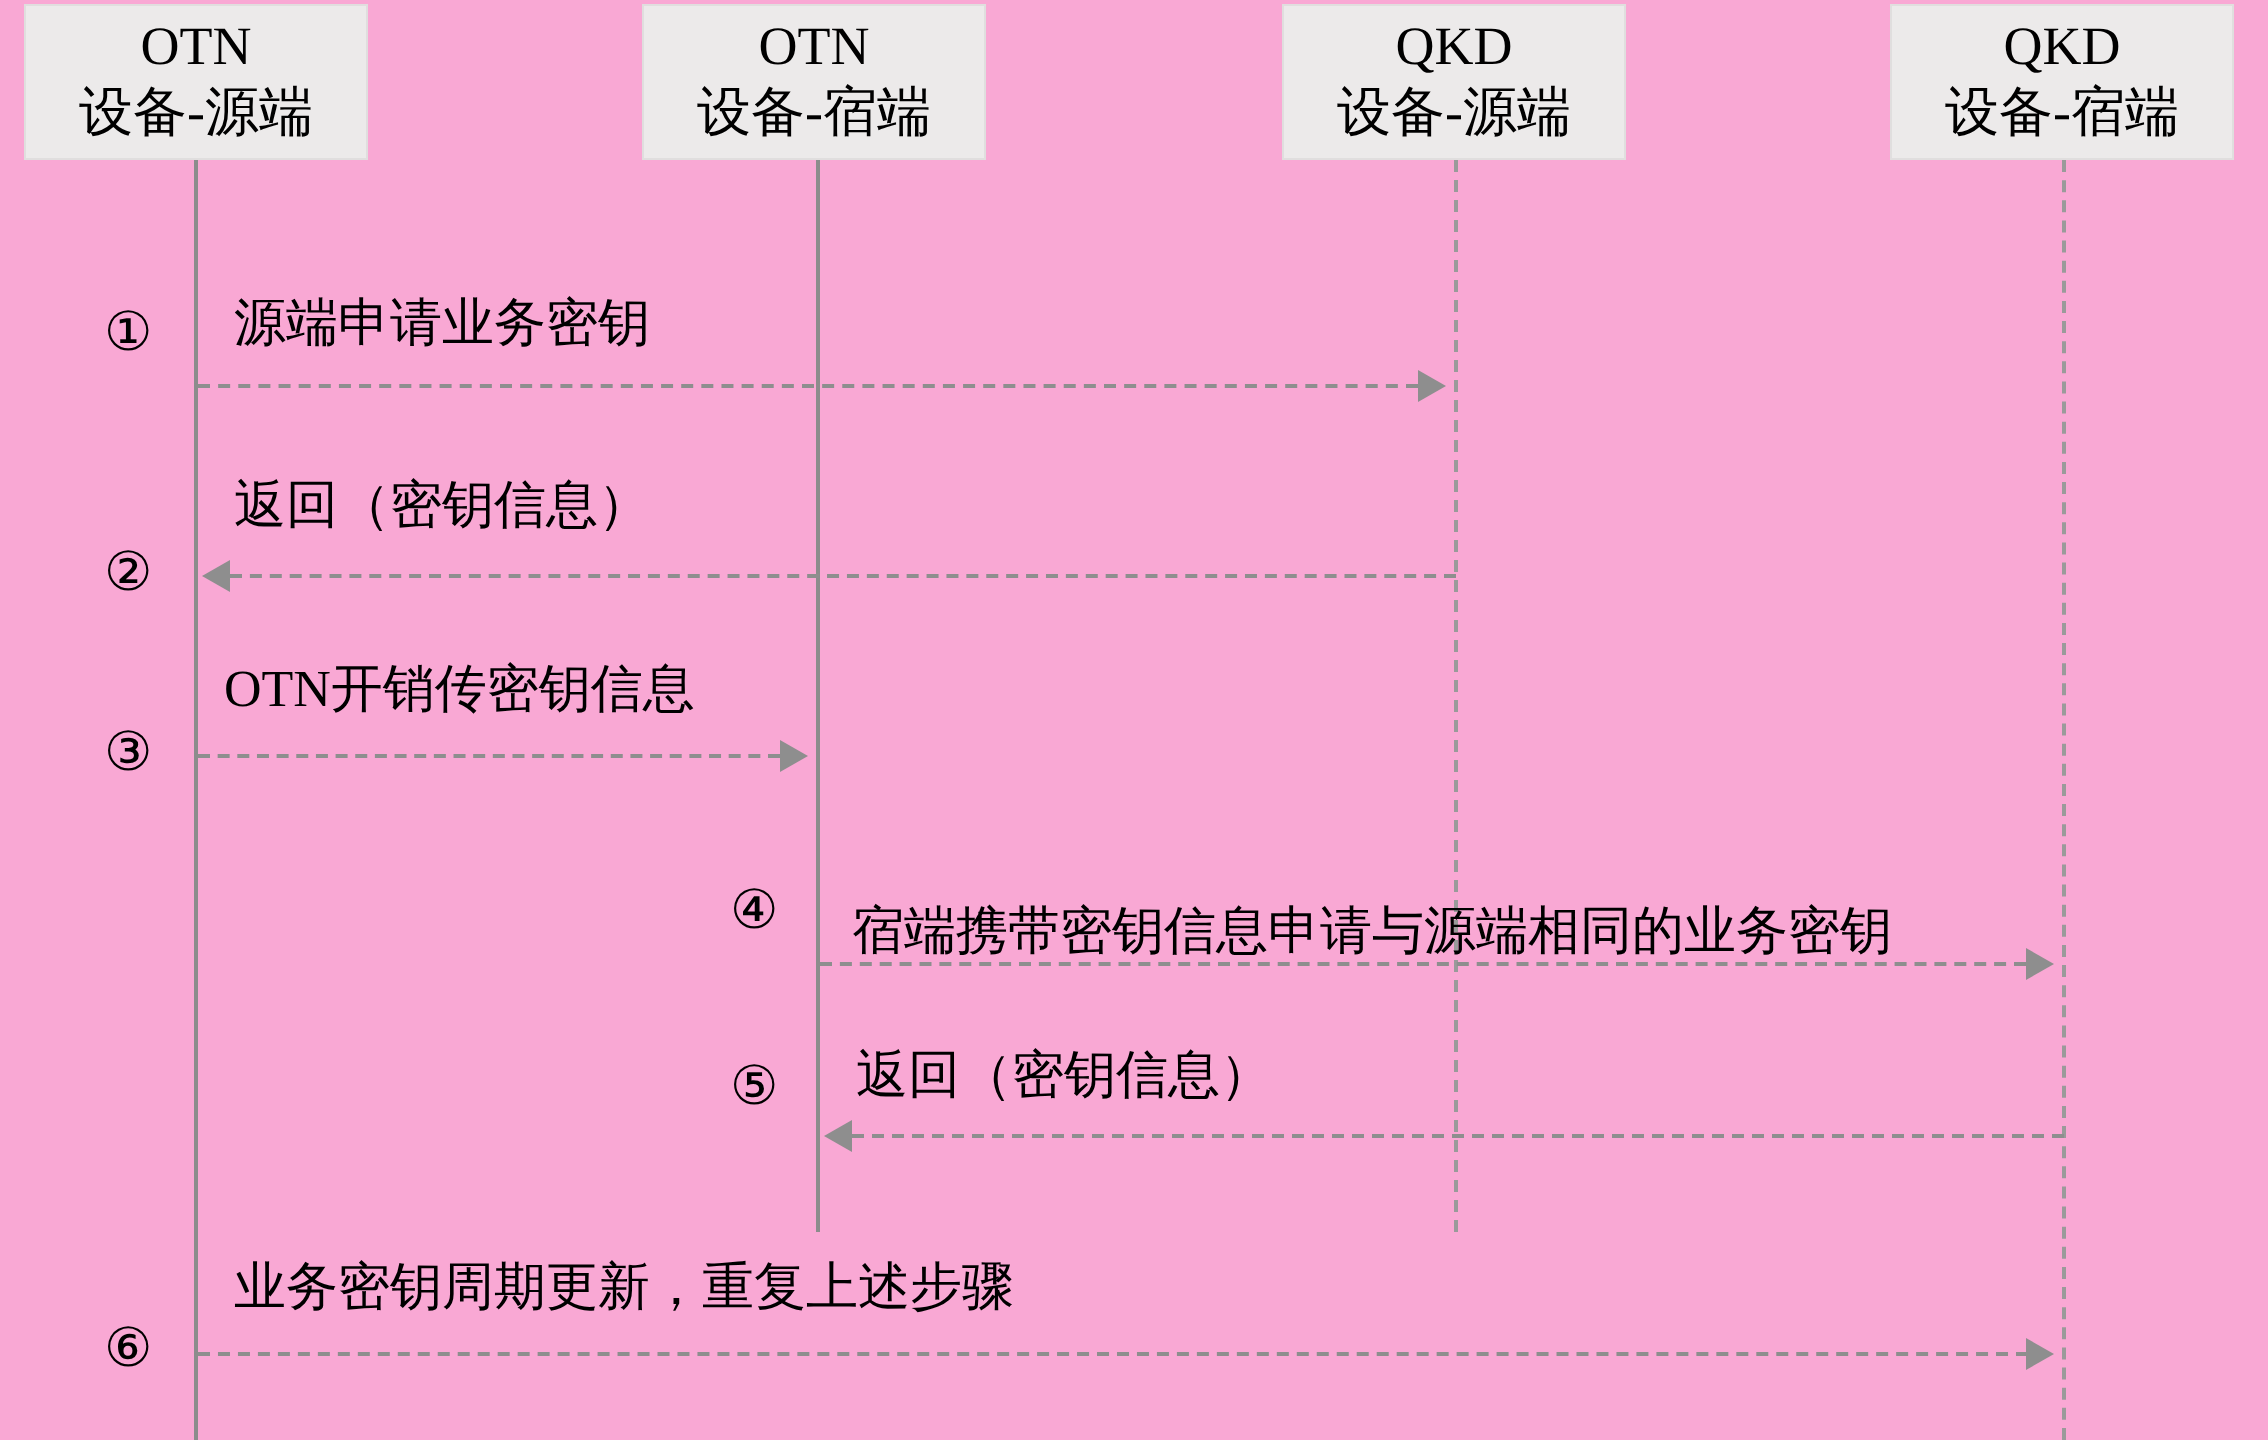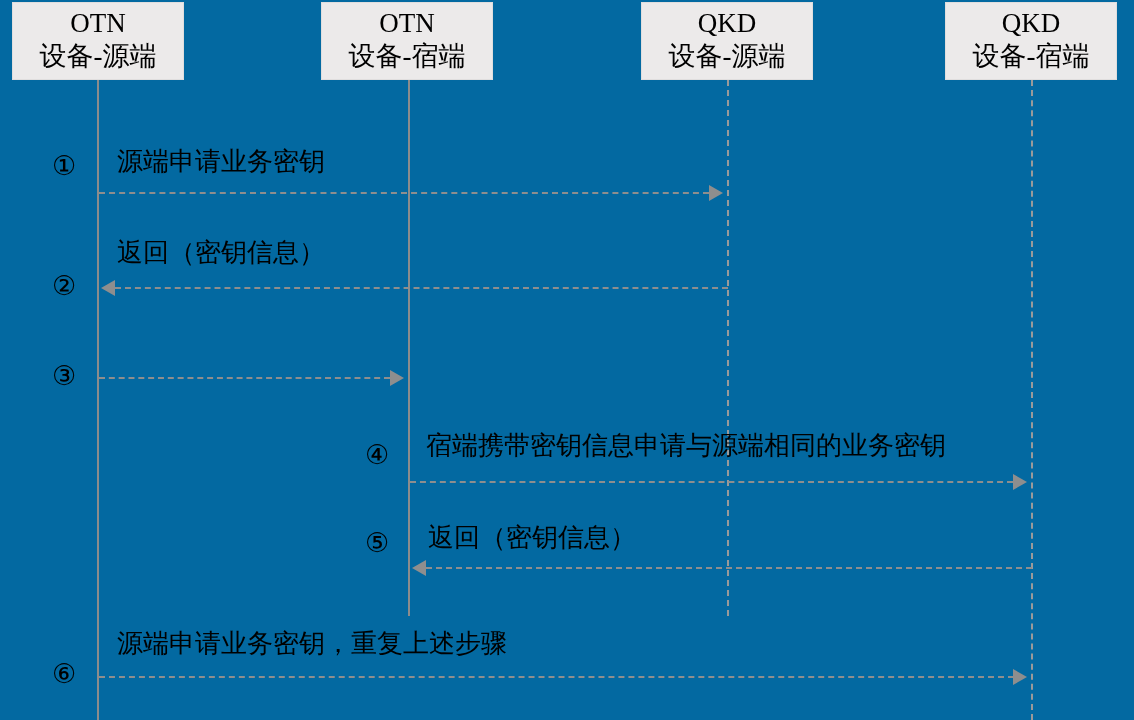--- a/index.html
+++ b/index.html
@@ -9,21 +9,21 @@
   }
   body {
     font-family: "Liberation Serif", "DejaVu Serif", serif;
     color: #000000;
   }
   #diagram {
     position: relative;
     width: 1134px;
     height: 720px;
     overflow: hidden;
-    background: #0369a1;
+    background: #f9a8d4;
   }
   
   .lifeline-head {
     position: absolute;
     background: #eceaea;
     border: 1px solid #e0dede;
     text-align: center;
     line-height: 1.22;
     font-size: 27px;
     color: #000;
@@ -114,31 +114,32 @@
   <div class="msg-label" style="left:117px; top:144px;">源端申请业务密钥</div>
   <div class="msg-line" style="left:99px; top:192px; width:610px;"></div>
   <div class="arrow-head right" style="left:709px; top:185px;"></div>
 
   <div class="step-num" style="left:52px; top:270px;">②</div>
   <div class="msg-label" style="left:117px; top:235px;">返回（密钥信息）</div>
   <div class="msg-line" style="left:115px; top:287px; width:613px;"></div>
   <div class="arrow-head left" style="left:101px; top:280px;"></div>
 
   <div class="step-num" style="left:52px; top:360px;">③</div>
+  <div class="msg-label" style="left:112px; top:327px;">OTN开销传密钥信息</div>
   <div class="msg-line" style="left:99px; top:377px; width:291px;"></div>
   <div class="arrow-head right" style="left:390px; top:370px;"></div>
 
   <div class="step-num" style="left:365px; top:439px;">④</div>
-  <div class="msg-label" style="left:426px; top:428px;text-align:center;">宿端携带密钥信息申请与源端相同的业务密钥</div>
+  <div class="msg-label" style="left:426px; top:448px;text-align:center;">宿端携带密钥信息申请与源端相同的业务密钥</div>
   <div class="msg-line" style="left:410px; top:481px; width:603px;"></div>
   <div class="arrow-head right" style="left:1013px; top:474px;"></div>
 
   <div class="step-num" style="left:365px; top:527px;">⑤</div>
   <div class="msg-label" style="left:428px; top:520px;">返回（密钥信息）</div>
   <div class="msg-line" style="left:426px; top:567px; width:606px;"></div>
   <div class="arrow-head left" style="left:412px; top:560px;"></div>
 
   <div class="step-num" style="left:52px; top:658px;">⑥</div>
-  <div class="msg-label" style="left:117px; top:626px;">源端申请业务密钥，重复上述步骤</div>
+  <div class="msg-label" style="left:117px; top:626px;">业务密钥周期更新，重复上述步骤</div>
   <div class="msg-line" style="left:99px; top:676px; width:915px;"></div>
   <div class="arrow-head right" style="left:1013px; top:669px;"></div>
 
 </div>
 
 </body></html>

